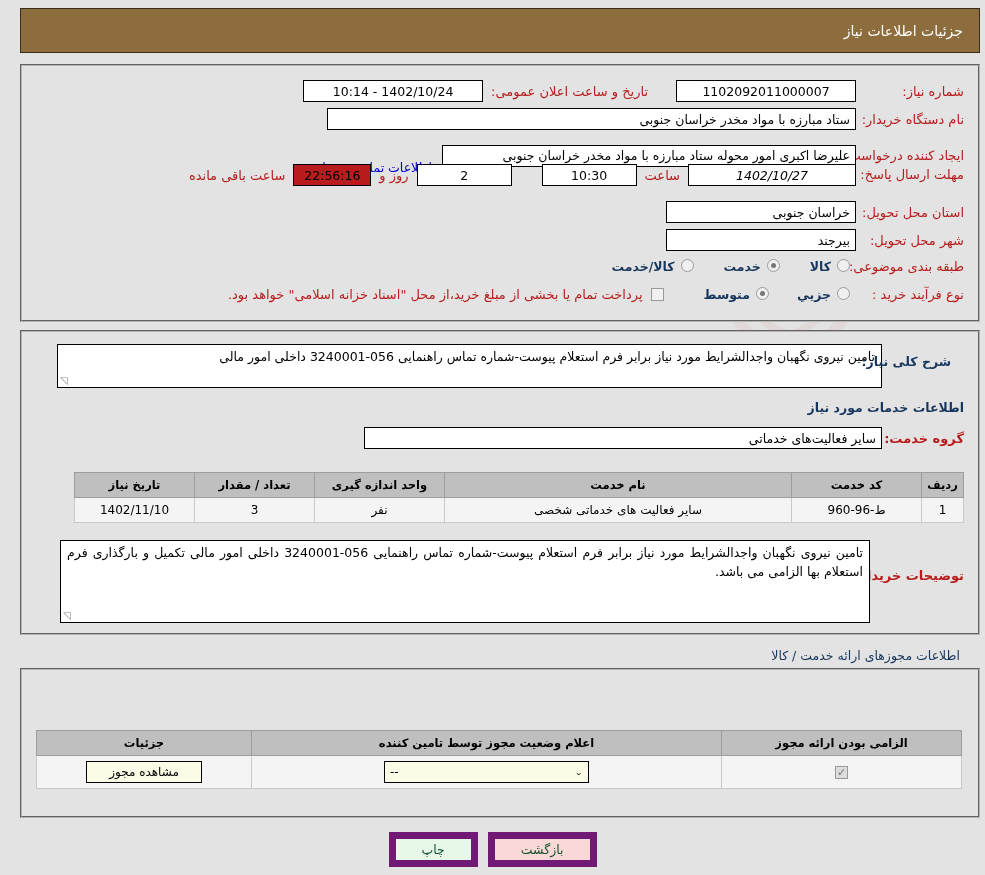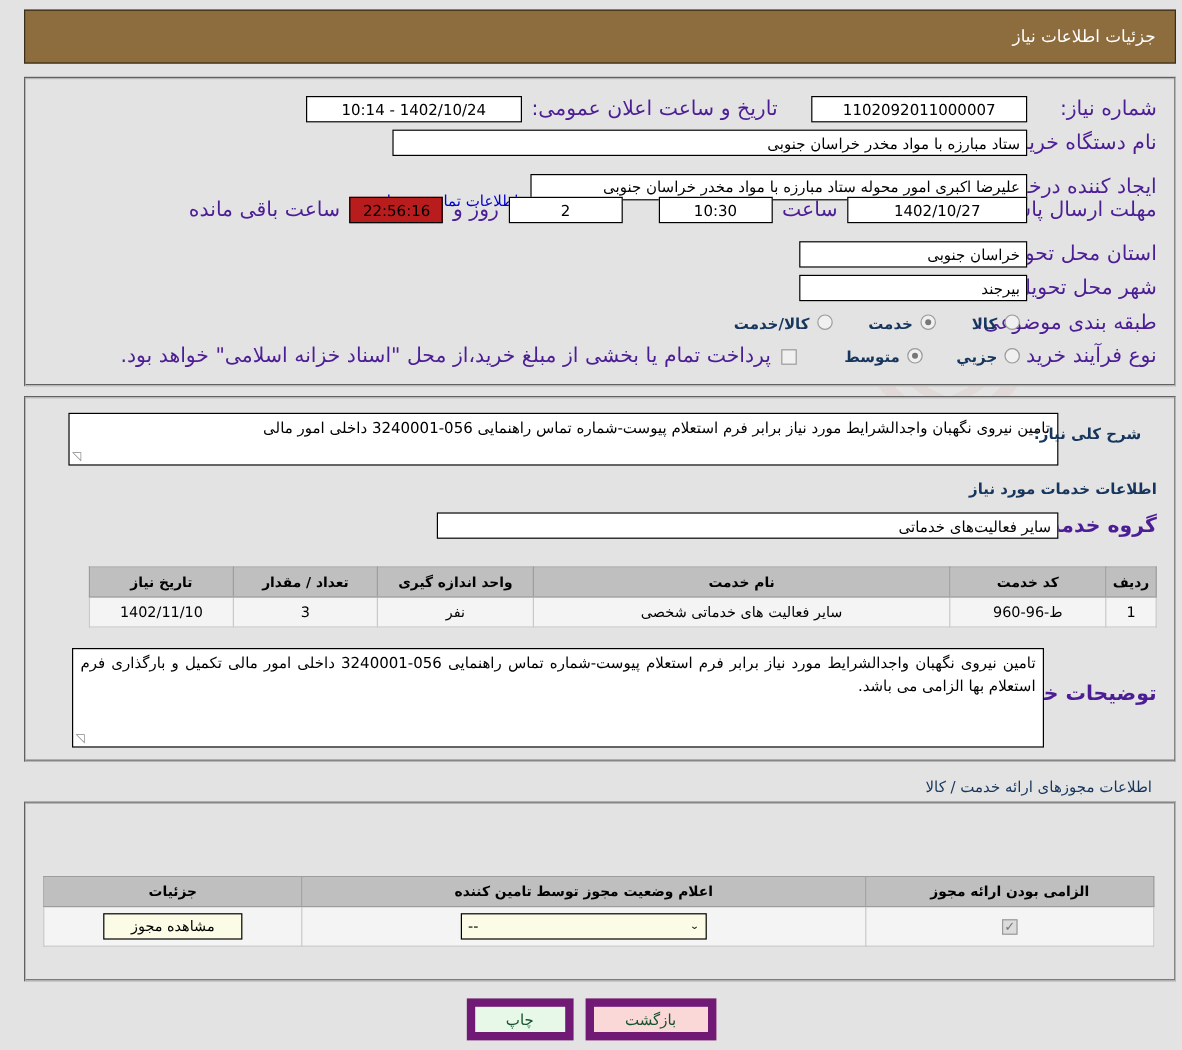--- a/index.html
+++ b/index.html
@@ -59,21 +59,21 @@
     border: 2px groove #b5b5b5;
     z-index: 2;
   }
   .panel-top   { left: 20px; top: 64px;  width: 960px; height: 258px; }
   .panel-mid   { left: 20px; top: 330px; width: 960px; height: 305px; }
   .panel-lic   { left: 20px; top: 668px; width: 960px; height: 150px; }
 
   
   .row { position: absolute; display: flex; align-items: center; }
   .lbl {
-    font-size: 17px; color: #4c1d95; white-space: nowrap;
+    font-size: 13px; color: #b91c1c; white-space: nowrap;
   }
   .lbl-bold { font-weight: bold; }
   .fld {
     background: #ffffff;
     border: 1px solid #000000;
     height: 22px;
     font-size: 12.5px;
     color: #000000;
     display: flex; align-items: center;
     padding: 0 5px;
@@ -245,21 +245,21 @@
   </div>
 
   <div class="row" style="right:14px; top:70px;">
     <span class="lbl" style="width:100px;">ایجاد کننده درخواست:</span>
     <div class="fld right" style="width:414px; margin-right:8px;padding-left:36px;">علیرضا اکبری امور محوله ستاد مبارزه با مواد مخدر خراسان جنوبی</div>
     <a class="link-blue" style="margin-right:10px;margin-top:24px;">اطلاعات تماس خریدار</a>
   </div>
 
   <div class="row" style="right:14px; top:98px;">
     <span class="lbl" style="width:100px; line-height:1.35;">مهلت ارسال پاسخ: تا تاریخ:</span>
-    <div class="fld center" style="width:150px; margin-right:8px;">1402/10/27</div>
+    <div class="fld center" style="width:168px; margin-right:8px;font-style:italic;">1402/10/27</div>
     <span class="lbl" style="margin-right:8px;">ساعت</span>
     <div class="fld center" style="width:95px; margin-right:8px;">10:30</div>
     <div class="fld center" style="width:95px; margin-right:30px;">2</div>
     <span class="lbl" style="margin-right:8px;">روز و</span>
     <div class="fld center fld-yellow" style="width:78px; margin-right:8px;">22:56:16</div>
     <span class="lbl" style="margin-right:8px;">ساعت باقی مانده</span>
   </div>
 
   <div class="row" style="right:14px; top:135px;">
     <span class="lbl" style="width:100px;">استان محل تحویل:</span>

